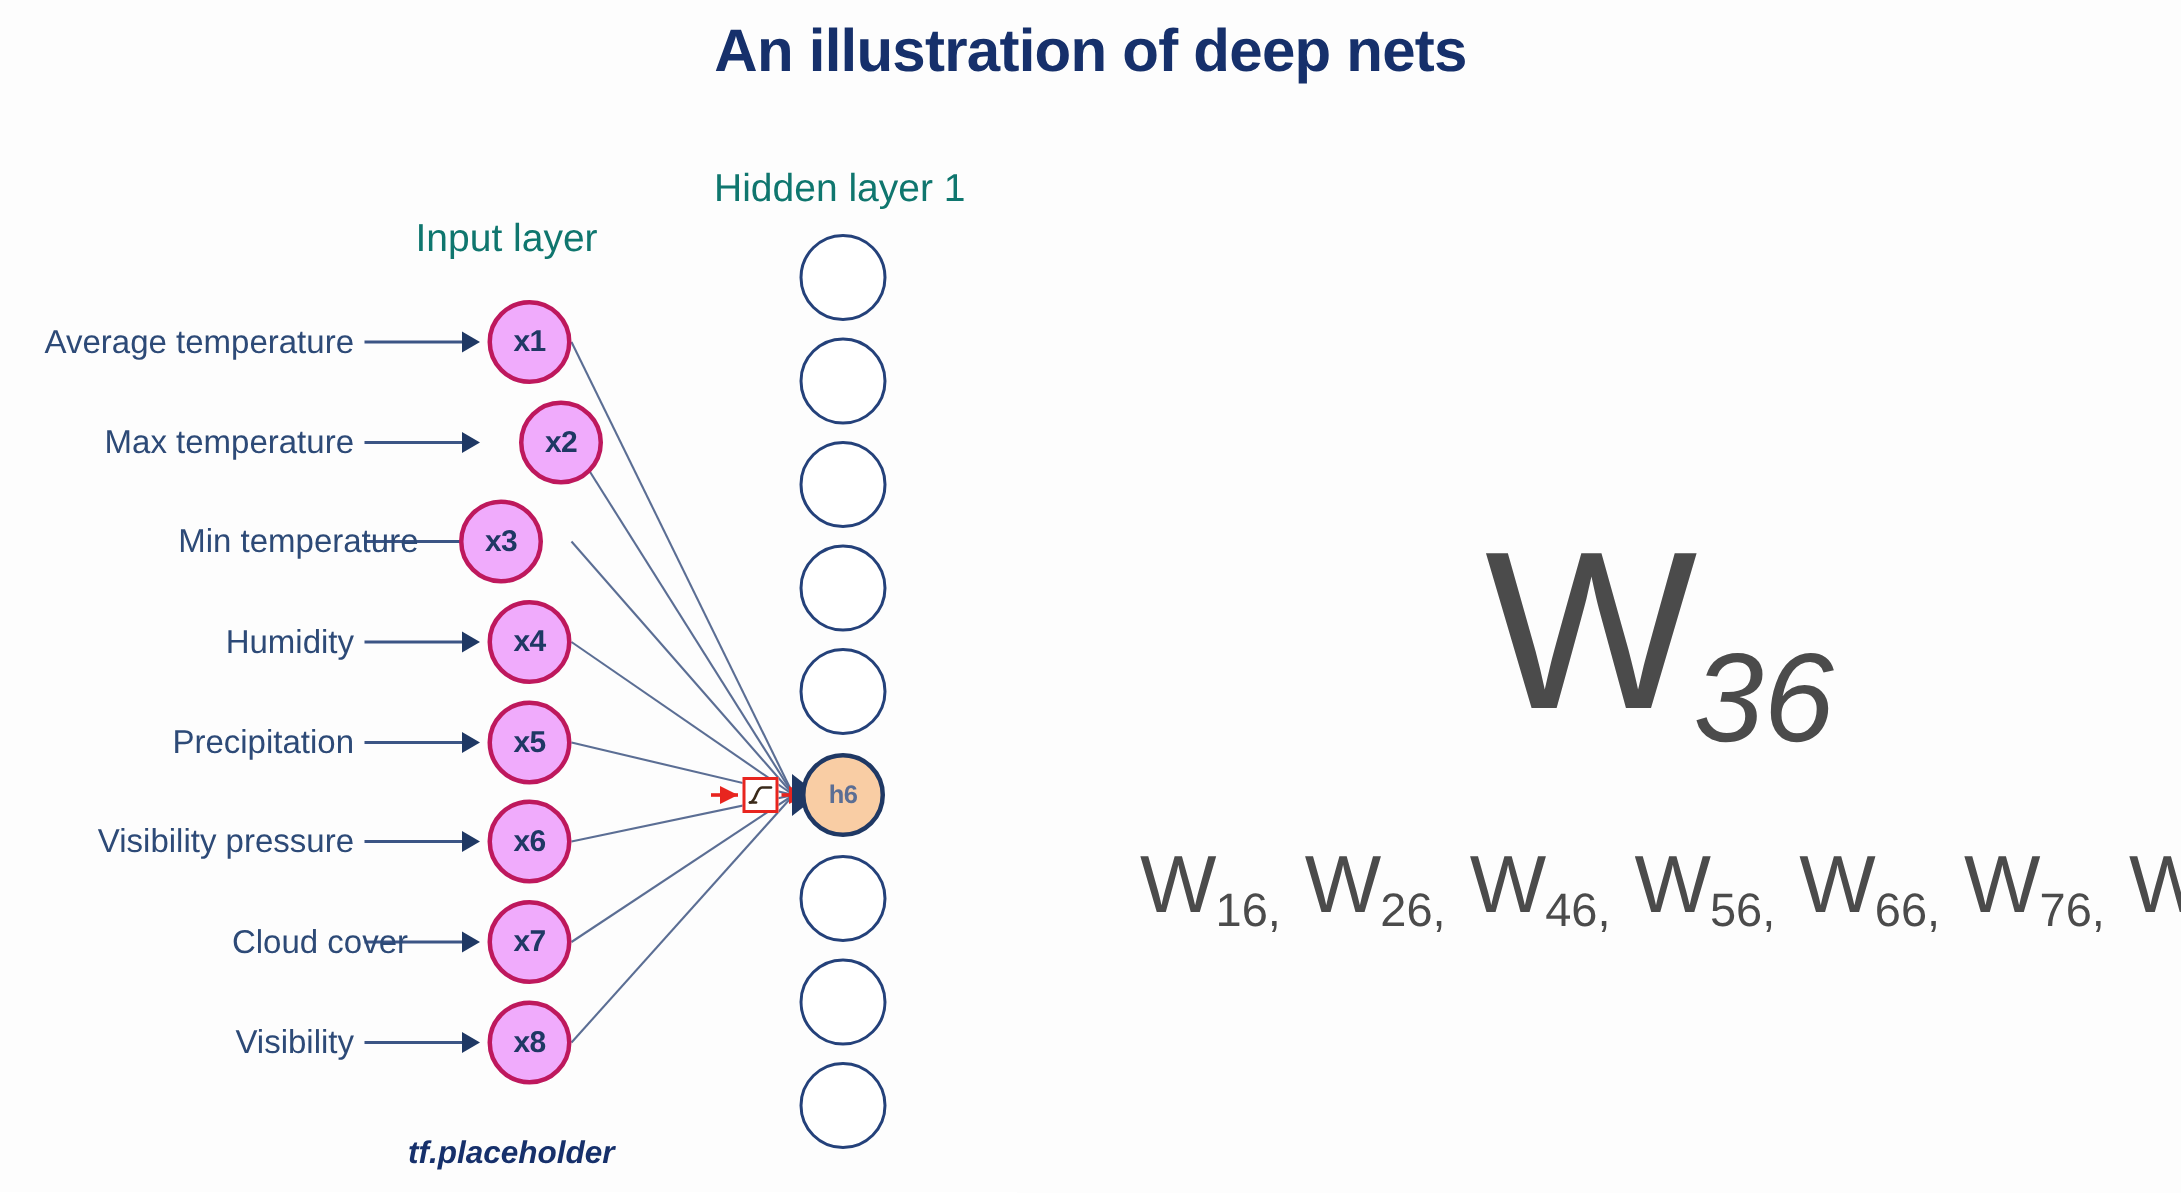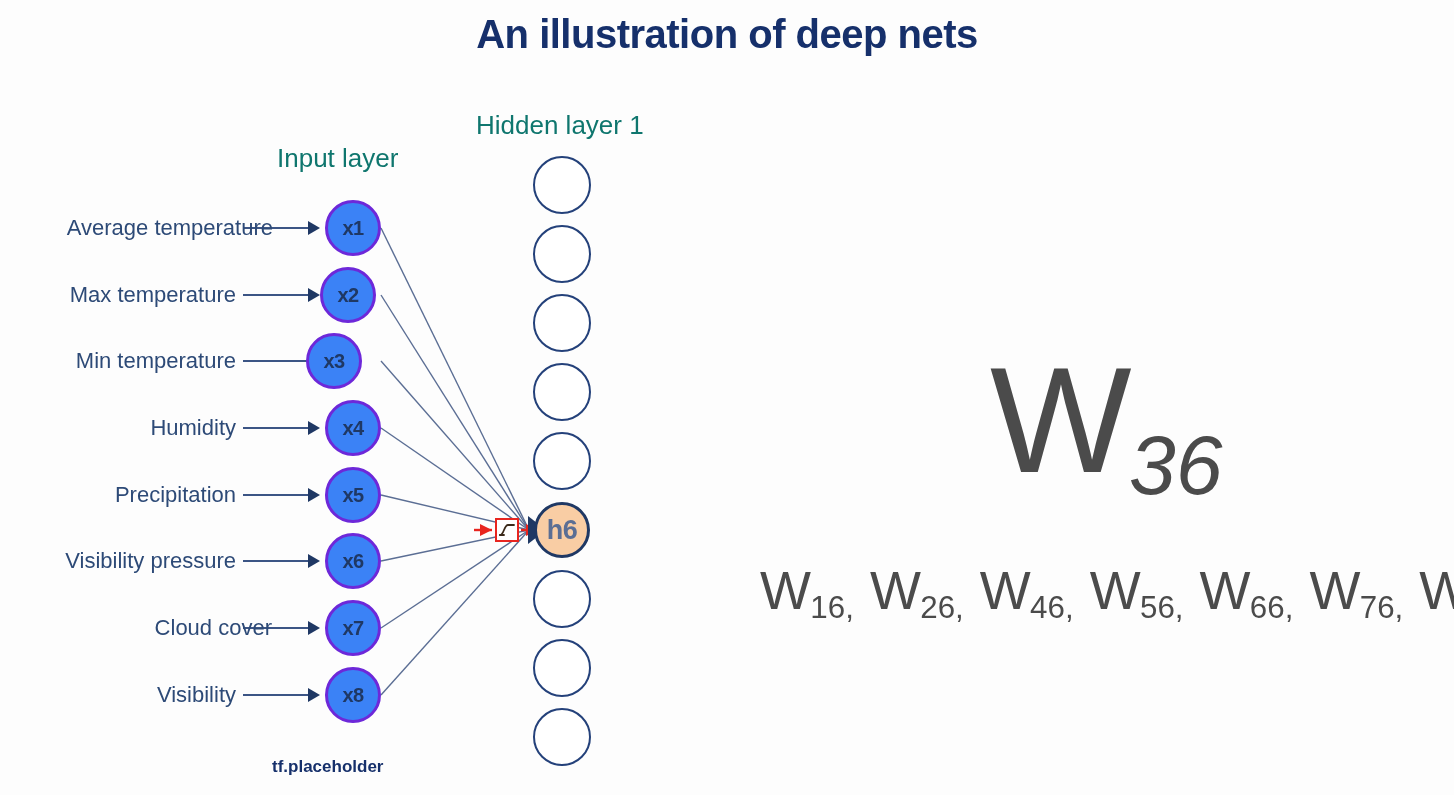--- a/index.html
+++ b/index.html
@@ -64,43 +64,43 @@
     border-radius: 50%;
     box-sizing: border-box;
     display: flex;
     align-items: center;
     justify-content: center;
     transform: translate(-50%, -50%);
   }
   .node.input {
     width: 56px;
     height: 56px;
-    background: #3b82f6;
-    border: 3px solid #6d28d9;
+    background: #f0abfc;
+    border: 3px solid #be185d;
   }
   .node.input .node-label {
     font-size: 20px;
     font-weight: bold;
     color: #1f3864;
     letter-spacing: -0.5px;
   }
   .node.hidden-empty {
     width: 58px;
     height: 58px;
     background: #ffffff;
     border: 2.5px solid #24417a;
   }
   .node.hidden-active {
     width: 56px;
     height: 56px;
     background: #f9cda4;
     border: 3px solid #1f3864;
   }
   .node.hidden-active .node-label {
-    font-size: 27px;
+    font-size: 17px;
     font-weight: bold;
     color: #5b6e94;
     letter-spacing: -0.5px;
   }
 
   
   #connections {
     position: absolute;
     left: 0; top: 0;
     width: 1454px;
@@ -118,24 +118,25 @@
     border: 2px solid #e8251f;
     background: #ffffff;
     box-sizing: border-box;
   }
 
   
   #tf-caption {
     position: absolute;
     left: 272px;
     top: 757px;
-    font-size: 17px;
+    font-size: 21px;
     font-weight: bold;
     color: #16306b;
     white-space: nowrap;
+    font-style: italic;
   }
 
   
   #weight-highlight {
     position: absolute;
     left: 990px;
     top: 345px;
     font-size: 150px;
     color: #4b4b4b;
     font-weight: normal;
@@ -219,34 +220,34 @@
   </svg>
 
   <div id="activation-box">
     <svg width="20" height="20" viewBox="0 0 20 20">
       <path d="M3 15 C 7 15, 7 5, 11 5 L 17 5" stroke="#3b2a1a" stroke-width="1.8" fill="none" stroke-linecap="round"></path>
       <path d="M3 15 L 7 15" stroke="#3b2a1a" stroke-width="1.8" fill="none" stroke-linecap="round"></path>
     </svg>
   </div>
 
   <div id="input-labels">
-      <div class="feature-label" style="top: 228px; left: 0px; width: 236px; padding-left: 37px;">Average temperature</div>
+      <div class="feature-label" style="top: 228px; left: 0px; width: 236px;">Average temperature</div>
       <div class="feature-label" style="top: 295px; left: 0px; width: 236px;">Max temperature</div>
-      <div class="feature-label" style="top: 361px; left: 0px; width: 236px;">Min temperature</div>
+      <div class="feature-label" style="top: 361px; left: 0px; width: 236px; padding-left: 43px;">Min temperature</div>
       <div class="feature-label" style="top: 428px; left: 0px; width: 236px;">Humidity</div>
       <div class="feature-label" style="top: 495px; left: 0px; width: 236px;">Precipitation</div>
       <div class="feature-label" style="top: 561px; left: 0px; width: 236px;">Visibility pressure</div>
       <div class="feature-label" style="top: 628px; left: 0px; width: 236px; margin-left: 36px;">Cloud cover</div>
       <div class="feature-label" style="top: 695px; left: 0px; width: 236px;">Visibility</div>
     </div>
   <div id="input-nodes">
       <div class="node input" style="left: 353px; top: 228px;">
         <span class="node-label">x1</span>
       </div>
-      <div class="node input" style="left: 348px; top: 295px; text-align: right;">
+      <div class="node input" style="left: 374px; top: 295px; text-align: right;">
         <span class="node-label">x2</span>
       </div>
       <div class="node input" style="left: 334px; top: 361px;">
         <span class="node-label">x3</span>
       </div>
       <div class="node input" style="left: 353px; top: 428px;">
         <span class="node-label">x4</span>
       </div>
       <div class="node input" style="left: 353px; top: 495px;">
         <span class="node-label">x5</span>

